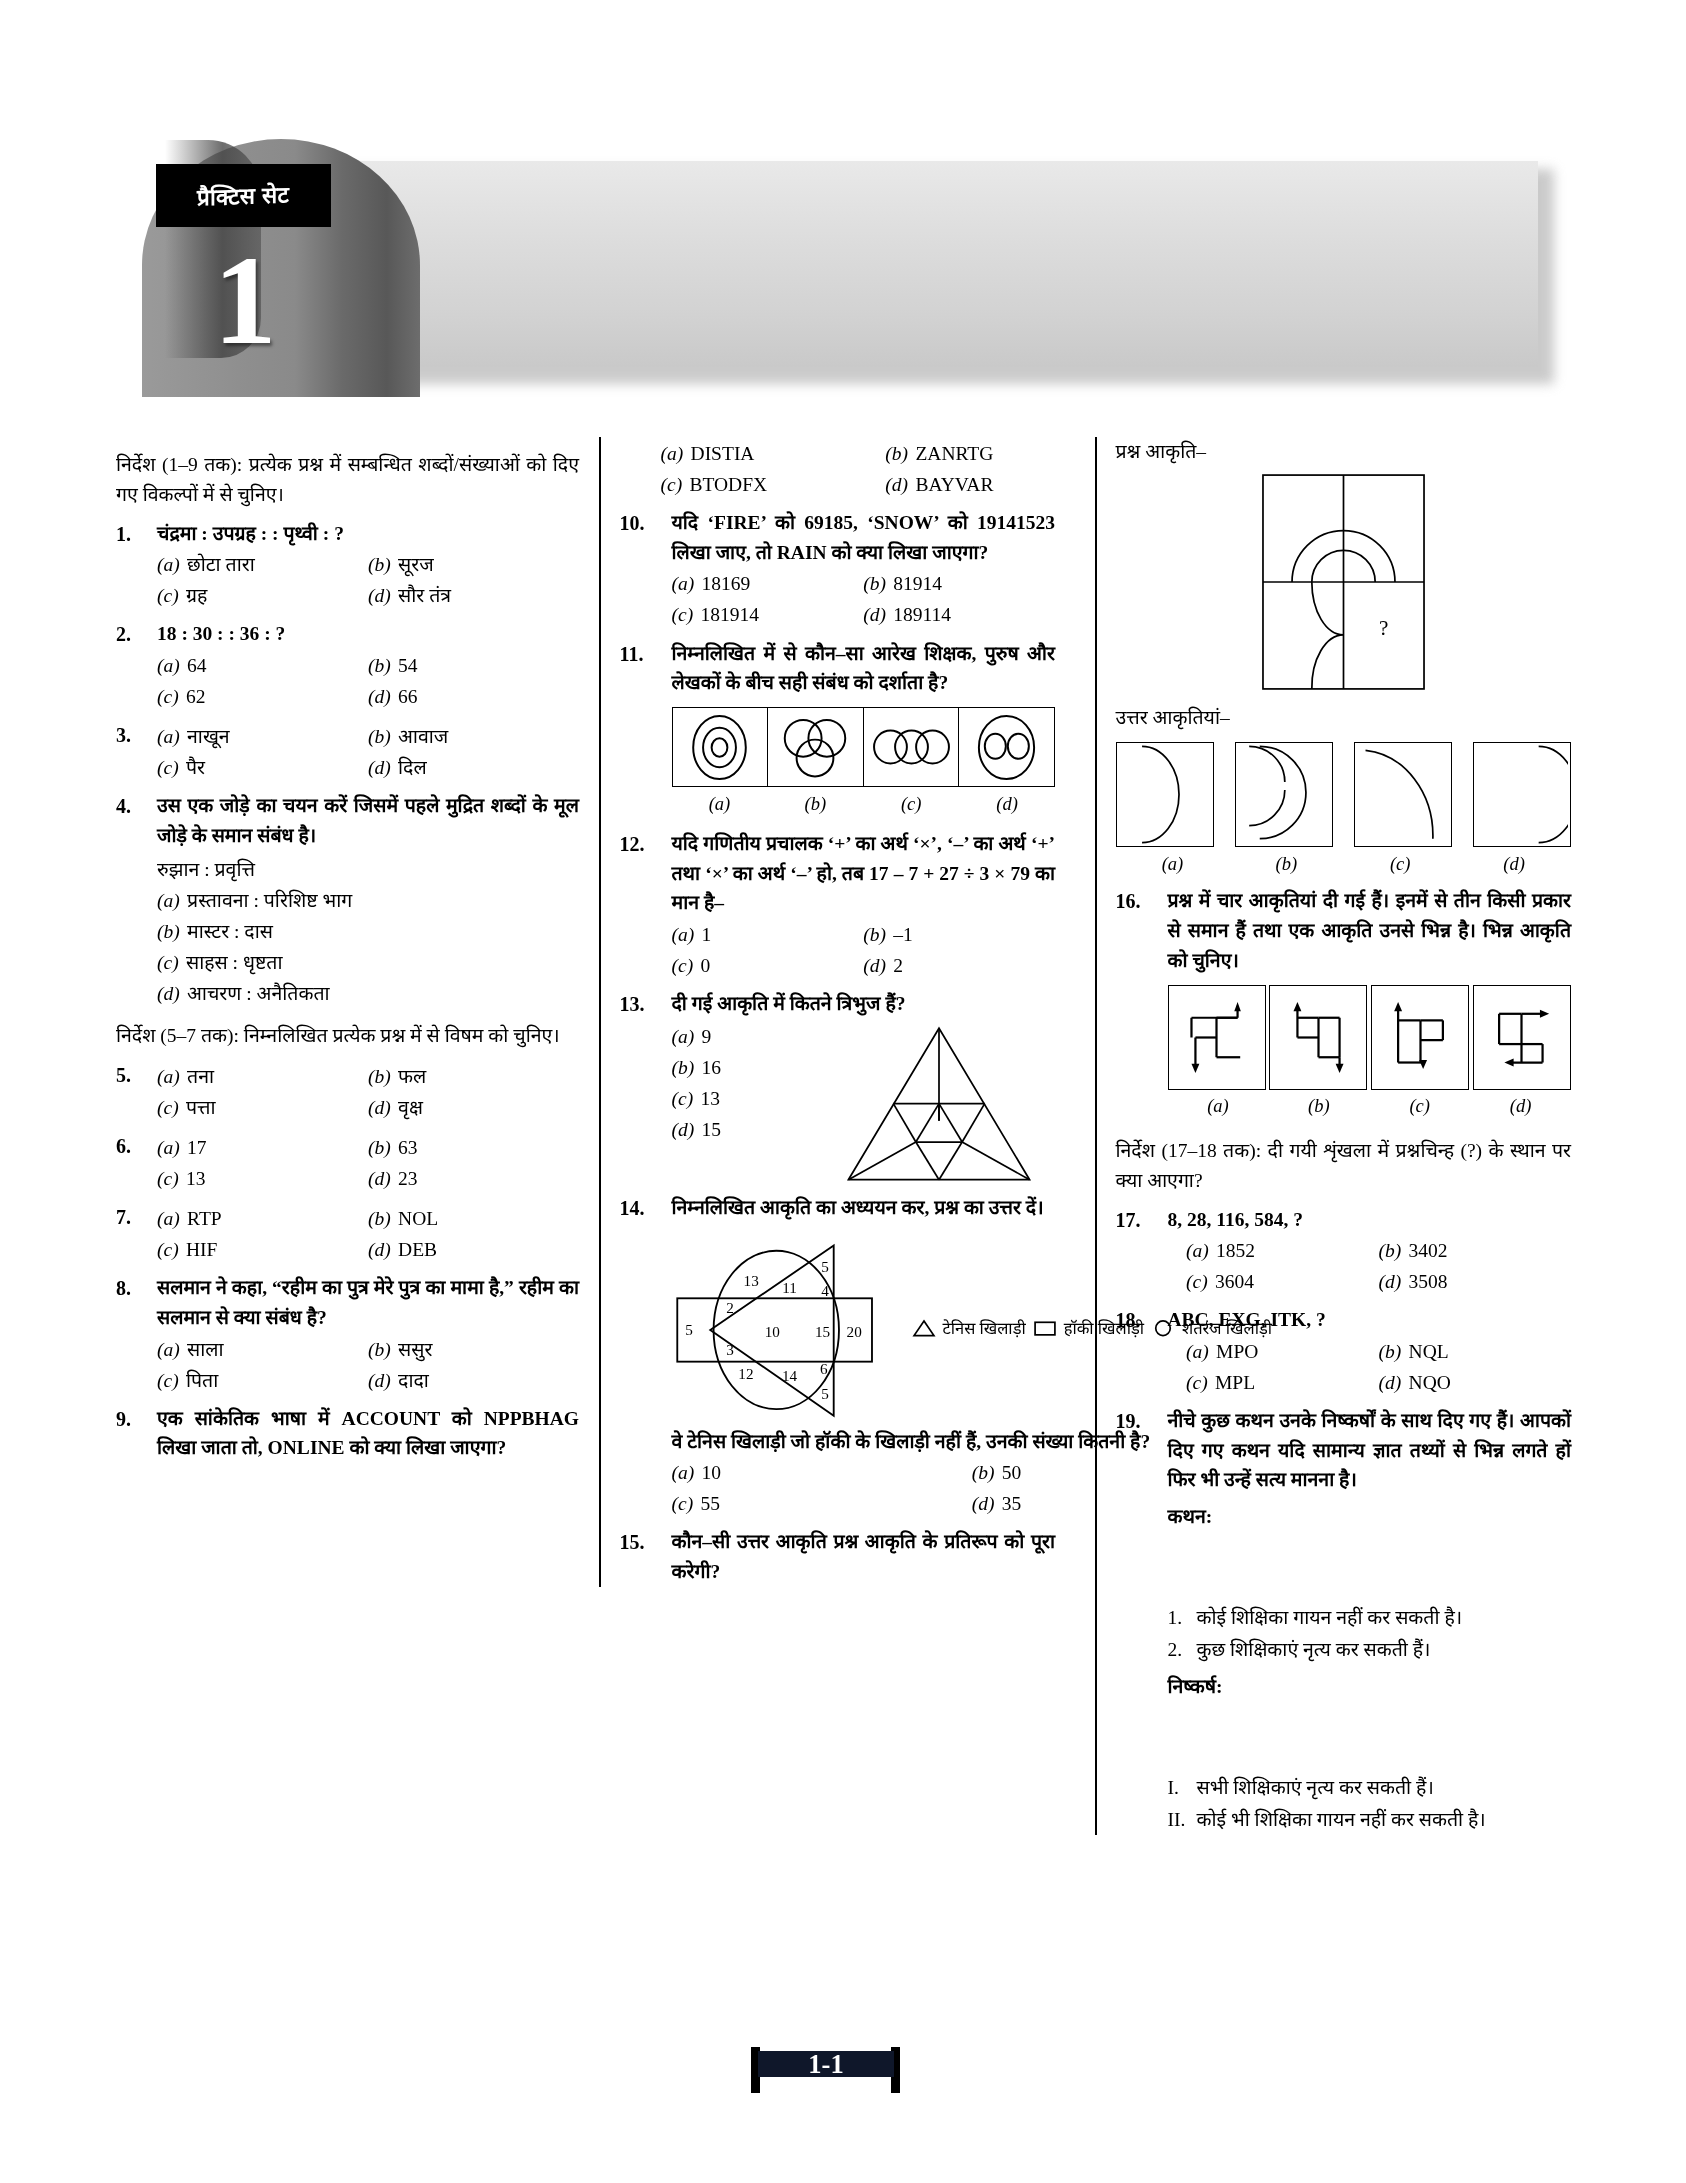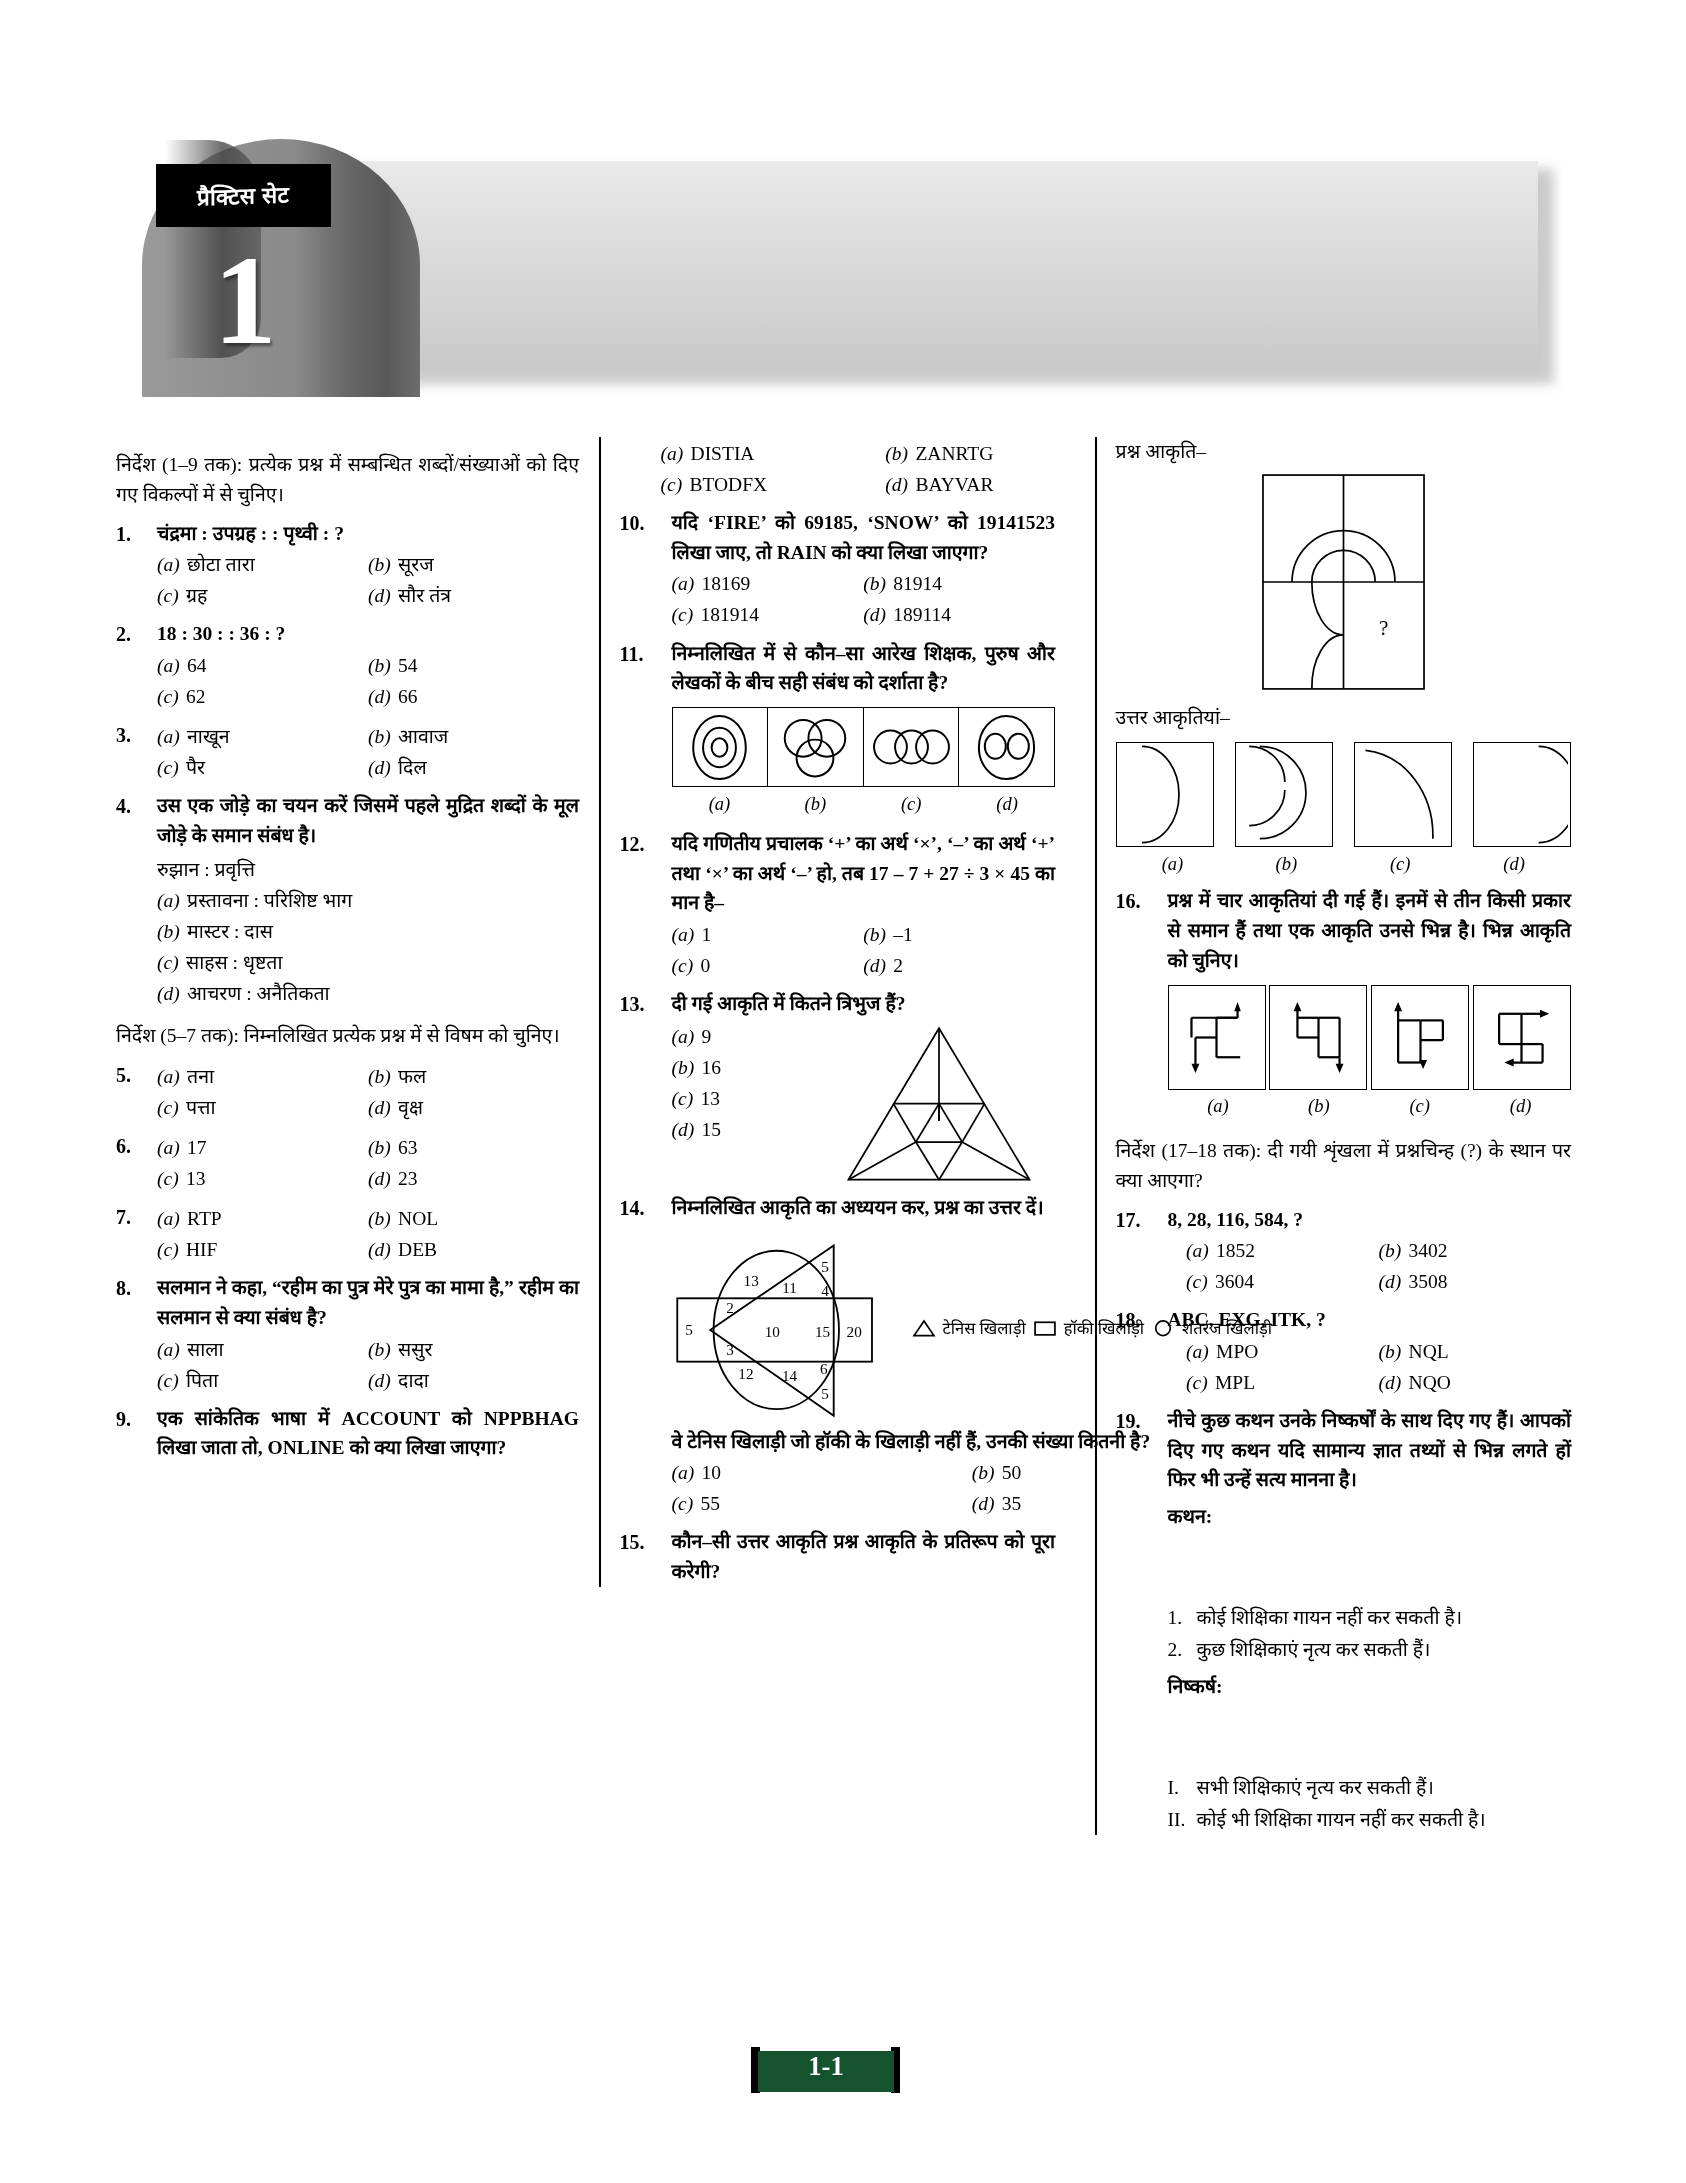--- a/index.html
+++ b/index.html
@@ -106,22 +106,22 @@
 
   .sqrow{display:flex;justify-content:space-between;width:100%;}
   .sqcell{width:98px;height:105px;border:1.7px solid #000;box-sizing:border-box;display:flex;align-items:center;justify-content:center;}
 
   .legend{display:flex;flex-direction:row;justify-content:center;gap:7.3px;margin-left:9.3px;}
   .legend-item{display:flex;align-items:center;gap:6.6px;font-size:16.5px;white-space:nowrap;}
 
   
   #footer{position:absolute;left:0;top:2047px;width:1687px;height:79px;}
   .pagebadge{
-    position:absolute;left:758px;top:4px;width:136px;height:41px;
-    background:#14532d;display:flex;align-items:flex-start;justify-content:center;
+    position:absolute;left:758px;top:4px;width:136px;height:26px;
+    background:#0f172a;display:flex;align-items:center;justify-content:center;
   }
   .pagebadge span{color:#fff;font-weight:bold;font-size:26.5px;font-family:"Liberation Serif",serif;}
   .pb-tick-l{position:absolute;left:751px;top:0px;width:9.3px;height:46px;background:#000;}
   .pb-tick-r{position:absolute;left:891px;top:0px;width:9.3px;height:46px;background:#000;}
 
   .statement-row{display:flex;margin-top:6.6px;flex-direction:column;}
   .statement-row .stlab{flex:0 0 99px;font-weight:bold;}
   .statement-row .stbody{flex:1;}
   .stitem{display:flex;margin-top:2.6px;}
   .stitem .ix{flex:0 0 29px;}
@@ -492,21 +492,21 @@
             <span>(c)</span>
             <span>(d)</span>
           </div>
         </div>
       </div>
     </div>
 
     <div class="qrow">
       <div class="qnum wide">12.</div>
       <div class="qbody">
-        <div class="qtext">यदि गणितीय प्रचालक ‘+’ का अर्थ ‘×’, ‘–’ का अर्थ ‘+’ तथा ‘×’ का अर्थ ‘–’ हो, तब 17 – 7 + 27 ÷ 3 × 45 का मान है–</div>
+        <div class="qtext">यदि गणितीय प्रचालक ‘+’ का अर्थ ‘×’, ‘–’ का अर्थ ‘+’ तथा ‘×’ का अर्थ ‘–’ हो, तब 17 – 7 + 27 ÷ 3 × 79 का मान है–</div>
         <div class="opts">
           <div class="optline">
             <div class="opt half">
                 <span class="lab"><i class="l">(a)</i></span>
                 <span>1</span>
               </div>
             <div class="opt half">
                 <span class="lab"><i class="l">(b)</i></span>
                 <span>–1</span>
               </div>

